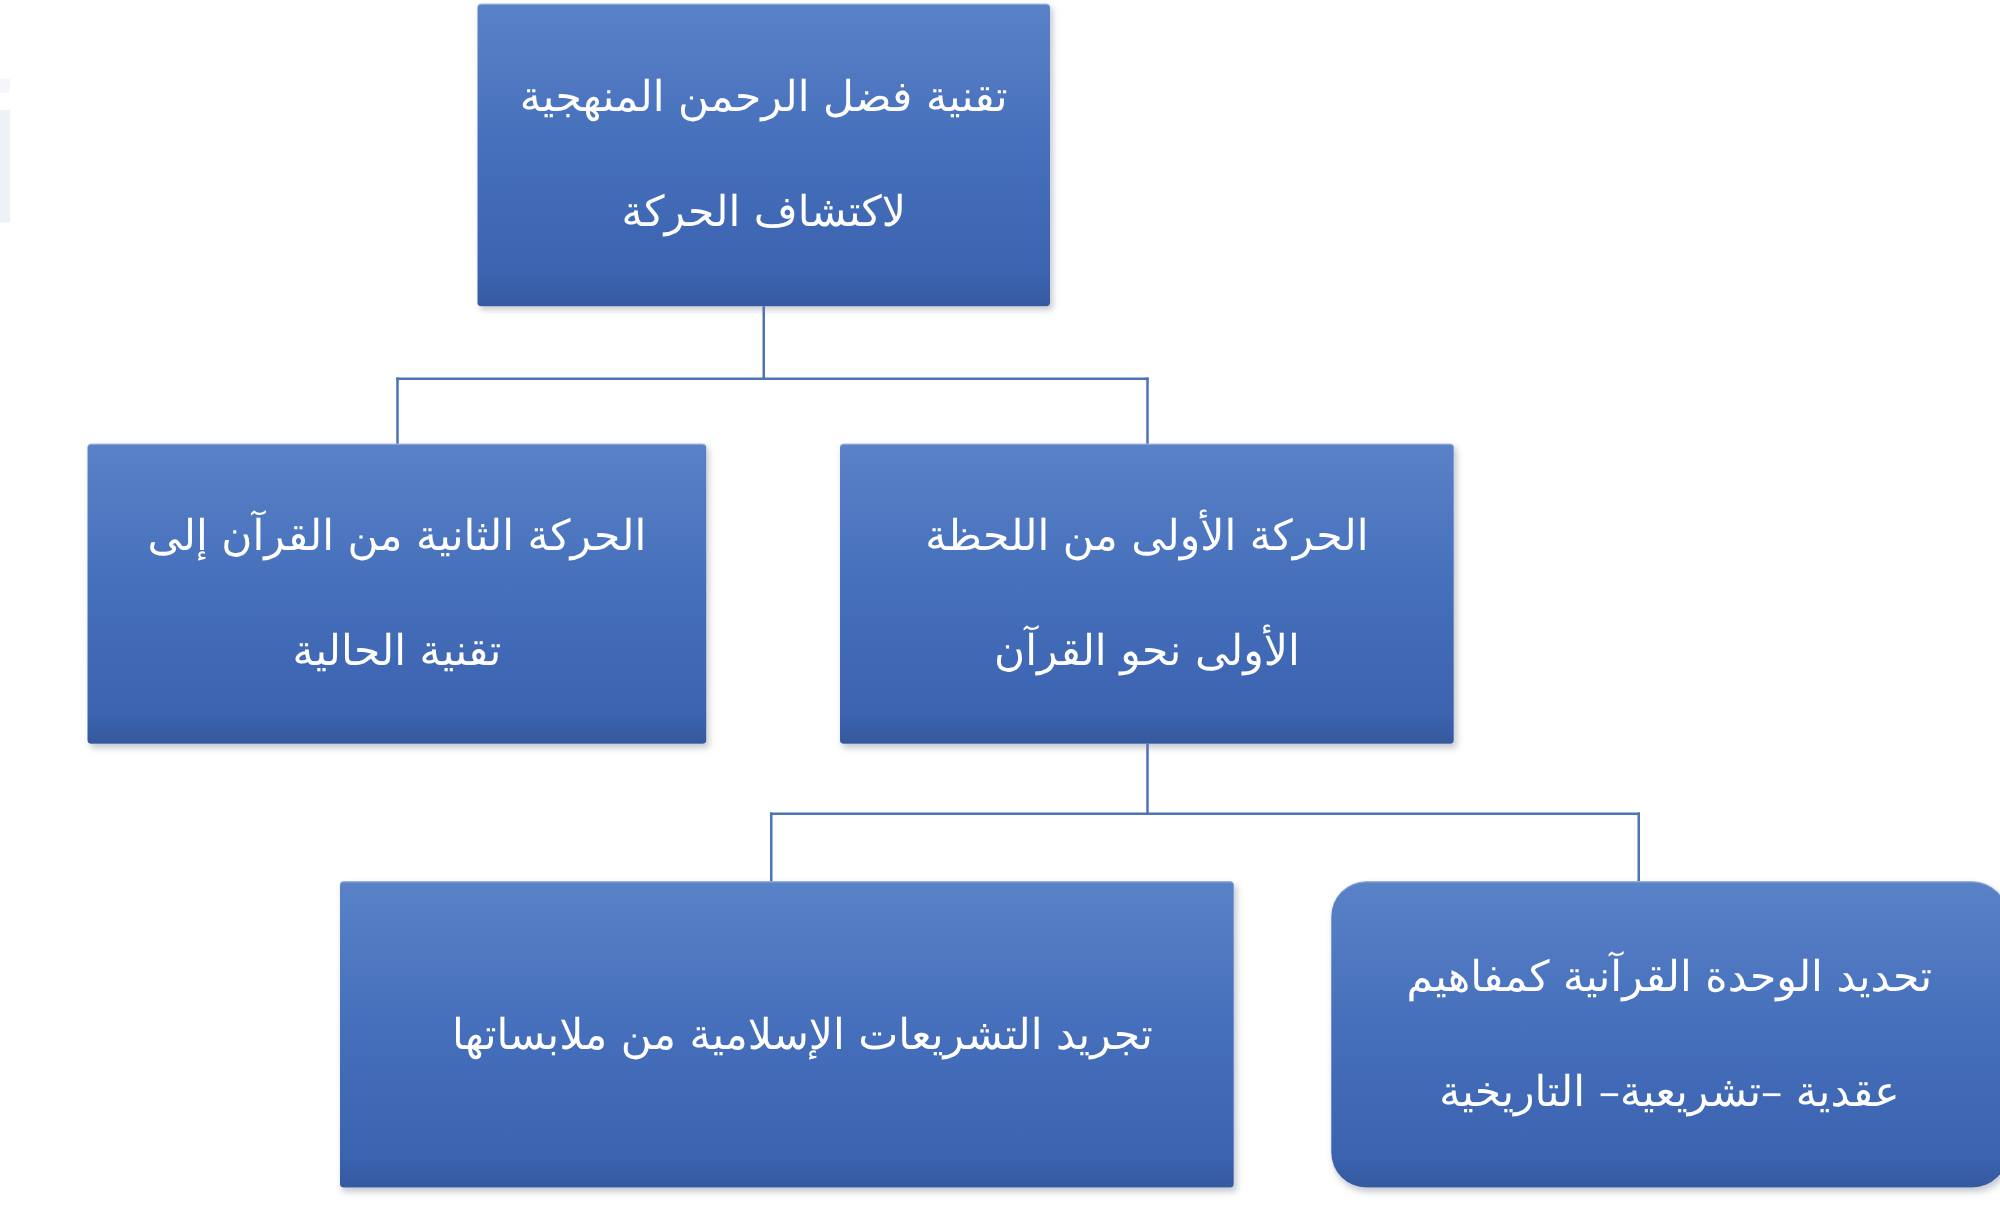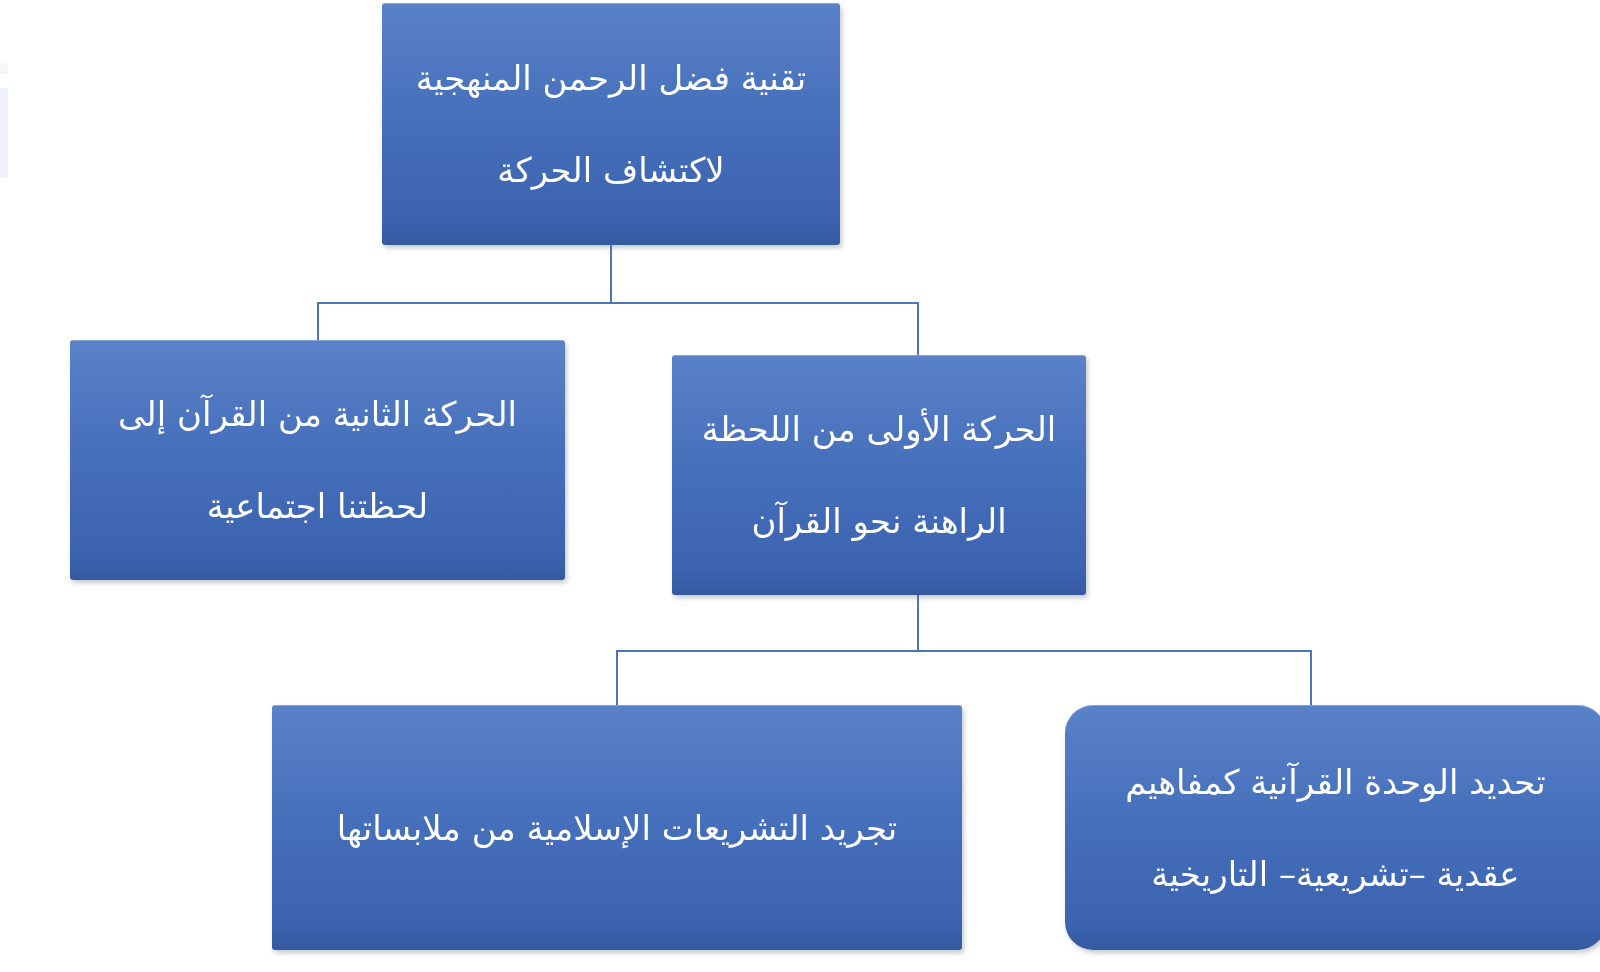--- a/index.html
+++ b/index.html
@@ -40,23 +40,23 @@
     background: #4d73b8;
   }
   .connector.h { height: 2px; }
   .connector.v { width: 2px; }
   .sliver {
     position: absolute;
     left: 0;
   }
   
   #node-root        { left: 382px;  top: 3px;   width: 458px; height: 242px; }
-  #node-second-mv   { left: 70px;   top: 340px; width: 495px; height: 240px; text-align: right; }
-  #node-first-mv    { left: 672px;  top: 355px; width: 414px; height: 240px; }
-  #node-abstraction { left: 272px;  top: 705px; width: 690px; height: 245px; }
+  #node-second-mv   { left: 70px;   top: 355px; width: 495px; height: 240px; text-align: right; }
+  #node-first-mv    { left: 672px;  top: 355px; width: 491px; height: 240px; }
+  #node-abstraction { left: 272px;  top: 705px; width: 690px; height: 245px; padding-left: 25px; }
   #node-unity       { left: 1065px; top: 705px; width: 541px; height: 245px; border-radius: 28px; }
   
   #c-v1  { left: 610px;  top: 245px; height: 59px; }
   #c-h1  { left: 317px;  top: 302px; width: 602px; }
   #c-v1a { left: 317px;  top: 302px; height: 53px; }
   #c-v1b { left: 917px;  top: 302px; height: 53px; }
   #c-v2  { left: 917px;  top: 595px; height: 57px; }
   #c-h2  { left: 616px;  top: 650px; width: 696px; }
   #c-v2a { left: 616px;  top: 650px; height: 55px; }
   #c-v2b { left: 1310px; top: 650px; height: 55px; }
@@ -81,26 +81,26 @@
   <div class="connector v" id="c-v2a"></div>
   <div class="connector v" id="c-v2b"></div>
 
   <div class="node" id="node-root">
     <span class="line">تقنية فضل الرحمن المنهجية</span>
     <span class="line">لاكتشاف الحركة</span>
   </div>
 
   <div class="node" id="node-second-mv">
     <span class="line">الحركة الثانية من القرآن إلى</span>
-    <span class="line">لحظتنا اجتماعية</span>
+    <span class="line">تقنية الحالية</span>
   </div>
 
   <div class="node" id="node-first-mv">
     <span class="line">الحركة الأولى من اللحظة</span>
-    <span class="line">الراهنة نحو القرآن</span>
+    <span class="line">الأولى نحو القرآن</span>
   </div>
 
   <div class="node" id="node-abstraction">
     <span class="line">تجريد التشريعات الإسلامية من ملابساتها</span>
   </div>
 
   <div class="node" id="node-unity">
     <span class="line">تحديد الوحدة القرآنية كمفاهيم</span>
     <span class="line">عقدية –تشريعية– التاريخية</span>
   </div>

